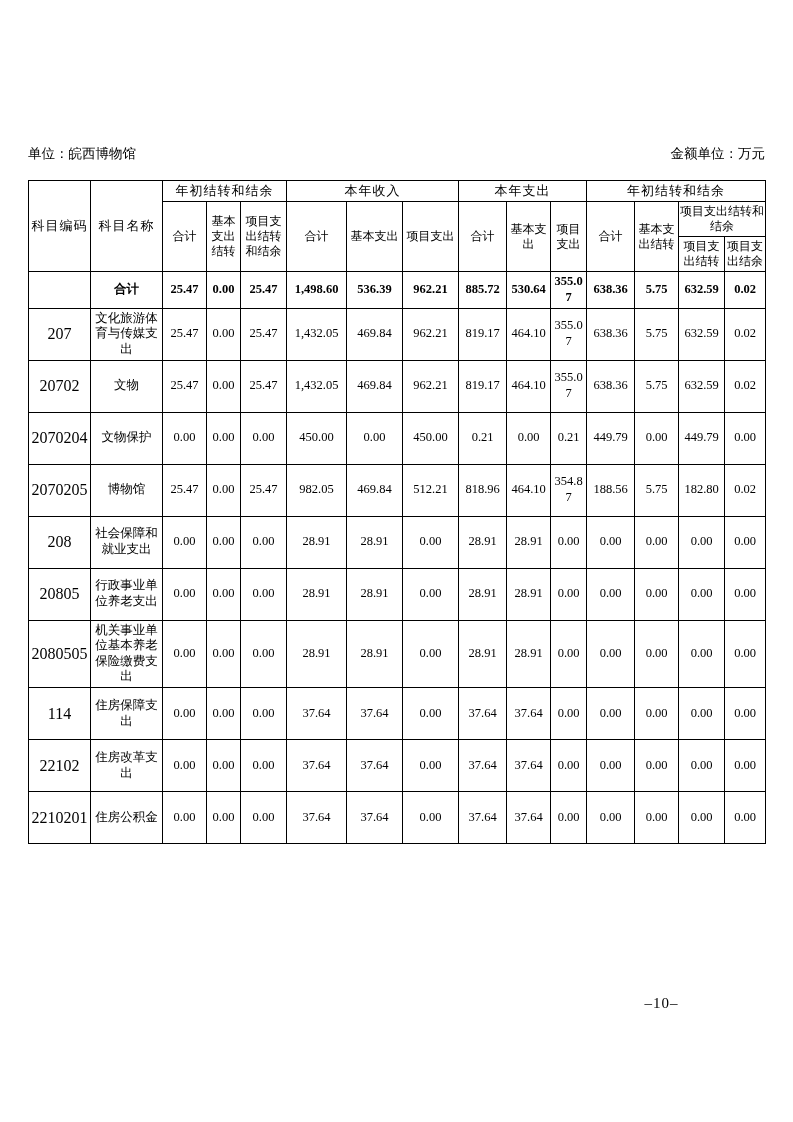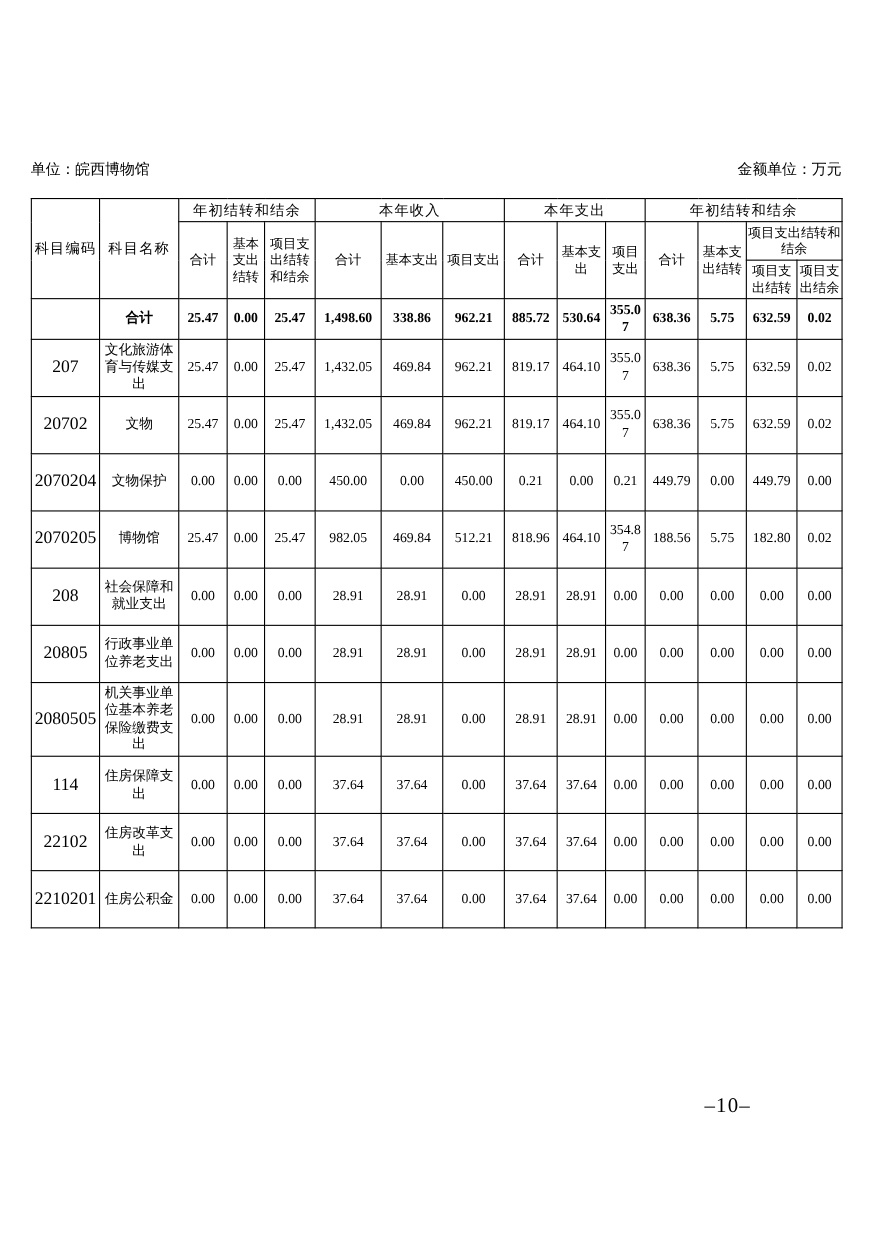--- a/index.html
+++ b/index.html
@@ -84,21 +84,21 @@
   }
   tbody tr.row-total {
     height: 30px;
   }
   .page-number {
     position: absolute;
     left: 0;
     right: 0;
     text-align: center;
     top: 995px;
-    font-size: 19px;
+    font-size: 15px;
     font-family: "Liberation Serif", "DejaVu Serif", serif;
     letter-spacing: 1px;
     padding-left: 530px;
   }
 </style>
 </head>
 <body>
 
 <div class="page">
 
@@ -154,21 +154,21 @@
       </tr>
     </thead>
     <tbody>
         <tr class="row-total">
           <td class="code"></td>
           <td class="name">合计</td>
           <td class="num">25.47</td>
           <td class="num">0.00</td>
           <td class="num">25.47</td>
           <td class="num">1,498.60</td>
-          <td class="num">338.86</td>
+          <td class="num">536.39</td>
           <td class="num">962.21</td>
           <td class="num">885.72</td>
           <td class="num">530.64</td>
           <td class="num">355.07</td>
           <td class="num">638.36</td>
           <td class="num">5.75</td>
           <td class="num">632.59</td>
           <td class="num">0.02</td>
         </tr>
         <tr>

